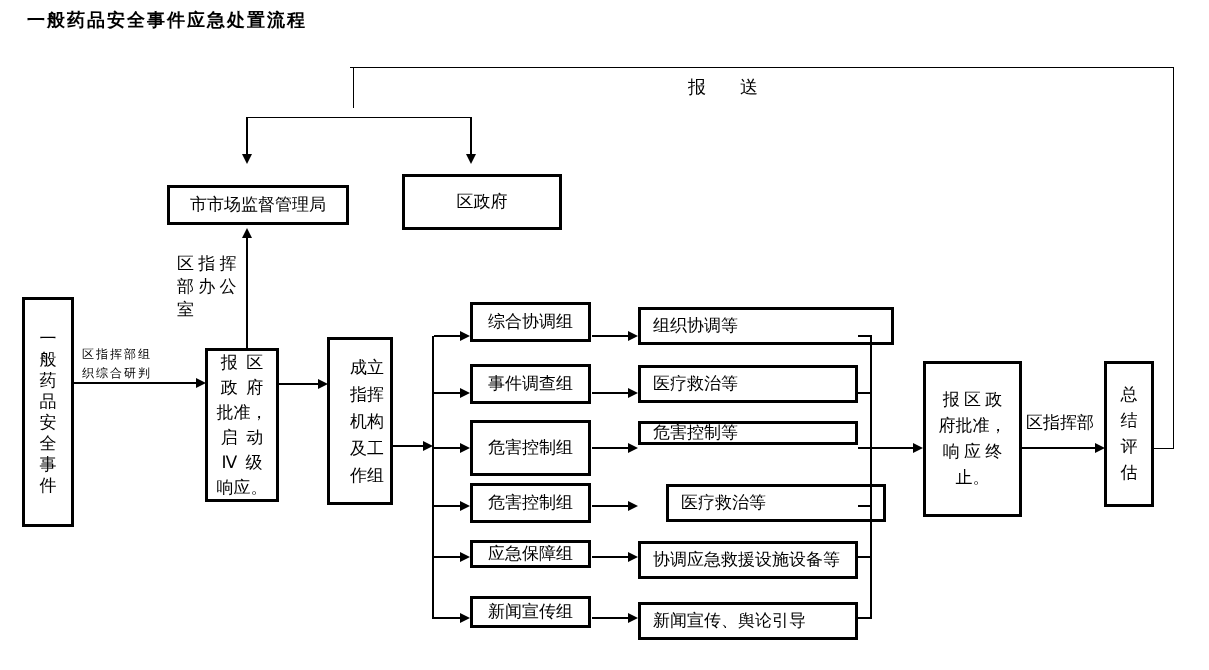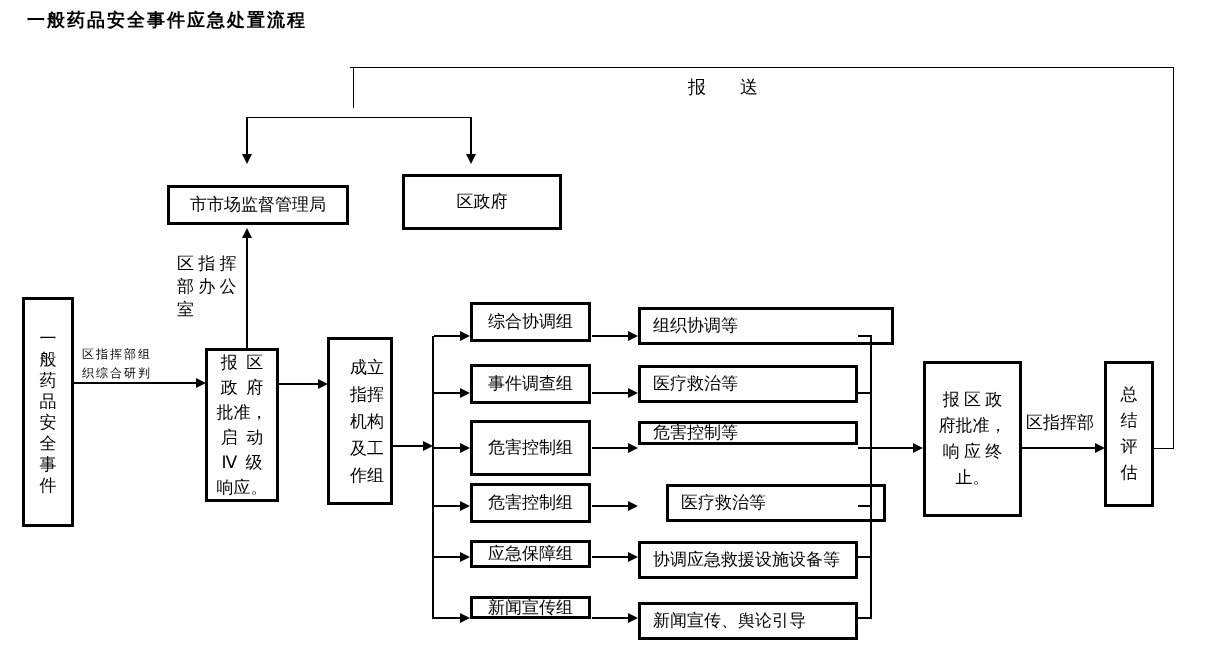--- a/index.html
+++ b/index.html
@@ -104,21 +104,21 @@
   <div class="ln" style="left:434px;top:556px;width:26px;height:2px;"></div>
   <div class="ah r" style="left:460px;top:552px;"></div>
   <div class="box" style="left:470px;top:540px;width:121px;height:28px;">应急保障组</div>
   <div class="ln" style="left:592px;top:556px;width:36px;height:2px;"></div>
   <div class="ah r" style="left:628px;top:552px;"></div>
   <div class="box fn" style="left:638px;top:541px;width:220px;height:38px;">协调应急救援设施设备等</div>
   <div class="ln" style="left:858px;top:556px;width:14px;height:2px;"></div>
 
   <div class="ln" style="left:434px;top:617px;width:26px;height:2px;"></div>
   <div class="ah r" style="left:460px;top:613px;"></div>
-  <div class="box" style="left:470px;top:596px;width:121px;height:23px;">新闻宣传组</div>
+  <div class="box" style="left:470px;top:596px;width:121px;height:32px;">新闻宣传组</div>
   <div class="ln" style="left:592px;top:617px;width:36px;height:2px;"></div>
   <div class="ah r" style="left:628px;top:613px;"></div>
   <div class="box fn" style="left:638px;top:602px;width:220px;height:38px;">新闻宣传、舆论引导</div>
   <div class="ln" style="left:858px;top:617px;width:14px;height:2px;"></div>
 
   <div class="ln" style="left:870px;top:336px;width:2px;height:283px;"></div>
 
   <div class="ln" style="left:872px;top:447px;width:41px;height:2px;"></div>
   <div class="ah r" style="left:913px;top:443px;"></div>
 

